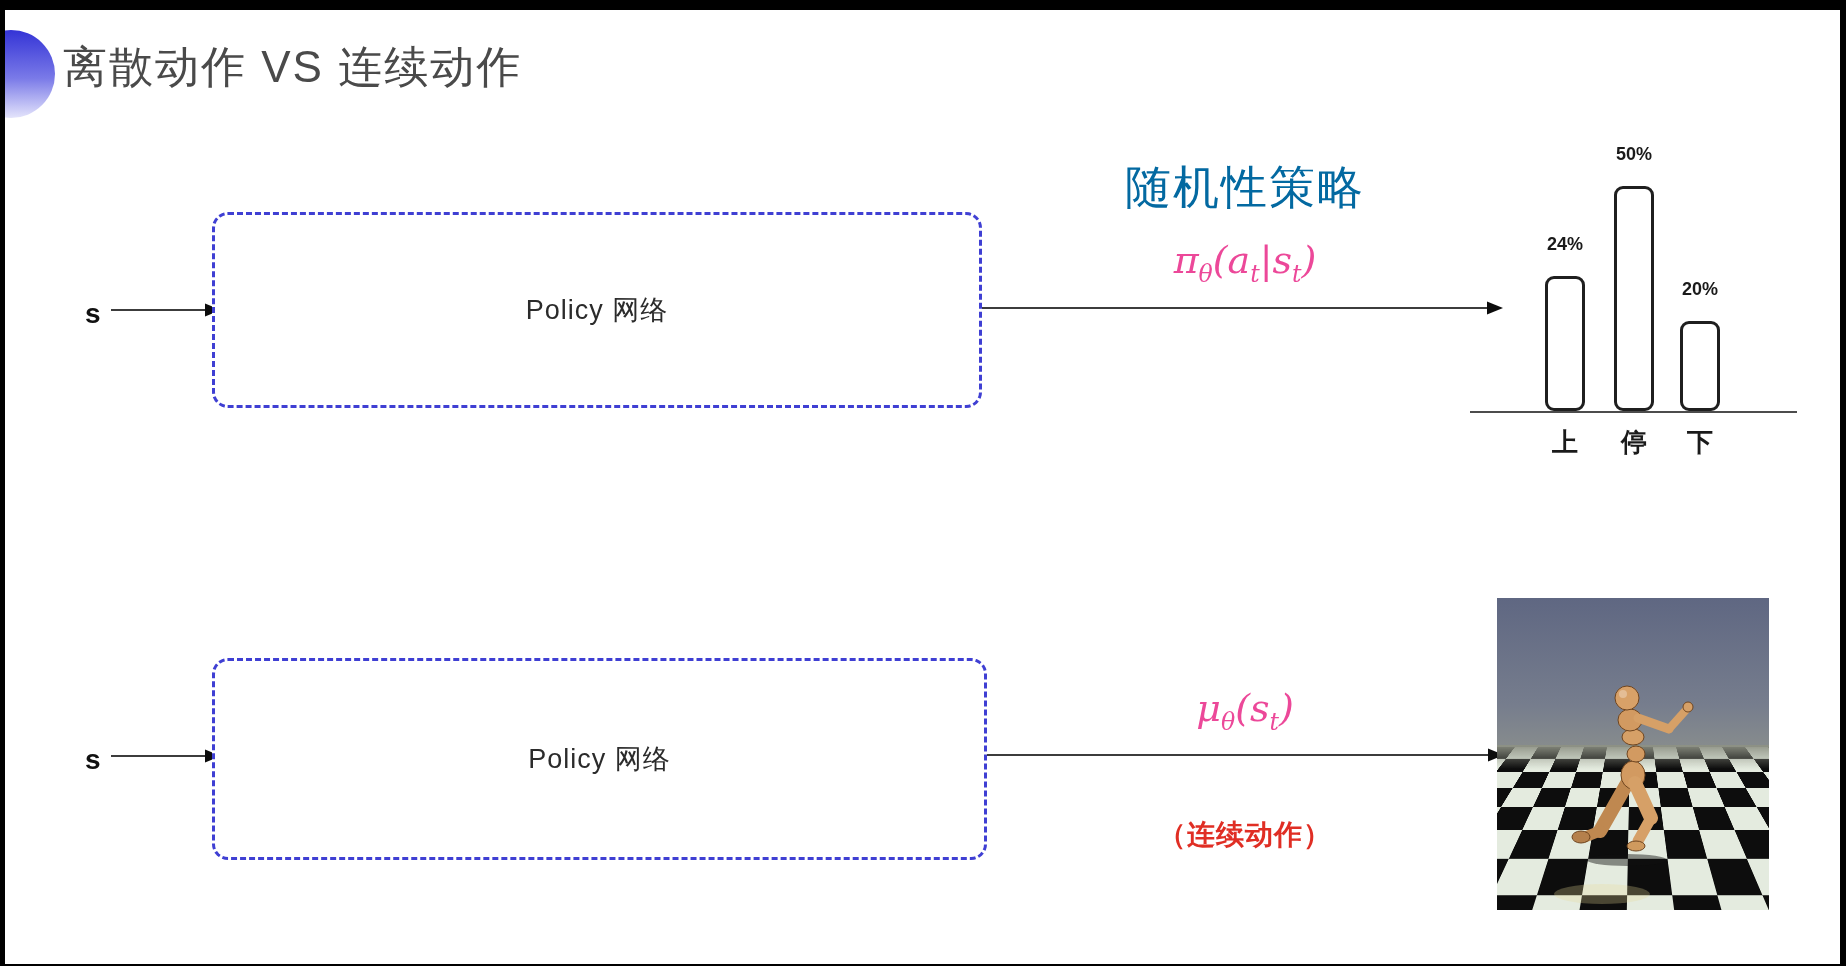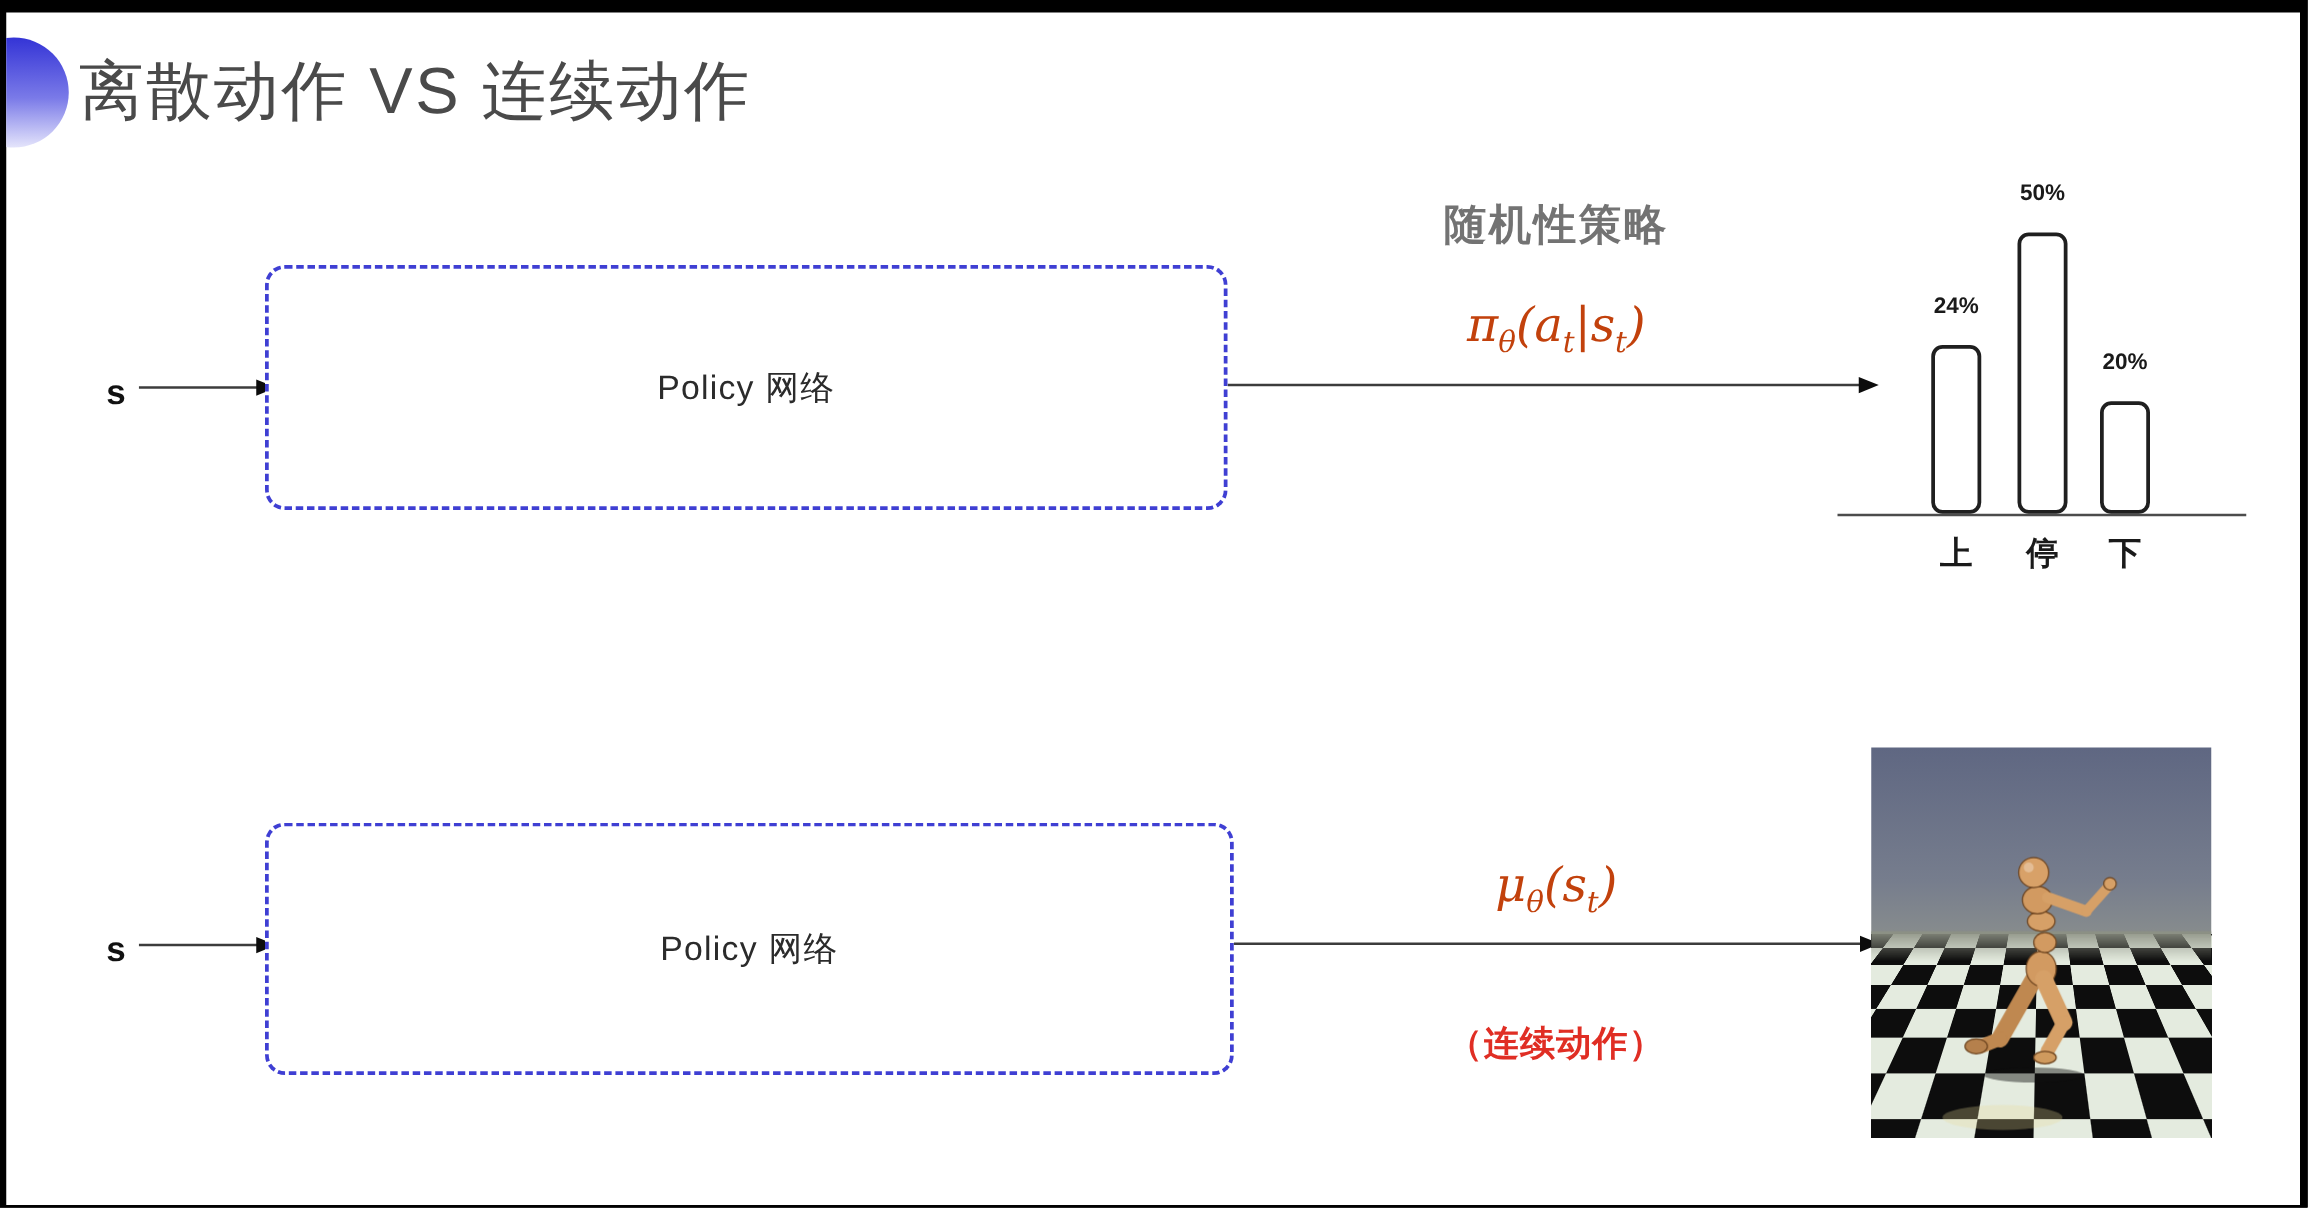--- a/index.html
+++ b/index.html
@@ -6,45 +6,45 @@
   html,body { width:1846px; height:966px; background:#000; overflow:hidden;
               font-family:"Liberation Sans","DejaVu Sans",sans-serif; }
   .frame { position:absolute; inset:0; background:#000; }
   .slide { position:absolute; left:5px; top:10px; right:6px; bottom:2px;
            background:#ffffff; overflow:hidden; }
 
   
   .bullet { position:absolute; left:-38px; top:20px; width:88px; height:88px;
             border-radius:50%;
             background:linear-gradient(180deg,#3434d6 0%,#7a7ae8 55%,#e4e4fb 100%); }
-  .title { position:absolute; left:58px; top:28px; font-size:52px; letter-spacing:2px;
+  .title { position:absolute; left:58px; top:28px; font-size:44px; letter-spacing:2px;
            color:#4a4a4a; font-weight:500; white-space:nowrap; }
 
   
   .s-label { position:absolute; font-size:28px; font-weight:600; color:#111; }
   .s1 { left:80px; top:288px; }
   .s2 { left:80px; top:734px; }
   .arrow { position:absolute; }
   .arrow1 { left:106px; top:292px; }
   .arrow2 { left:977px; top:290px; }
   .arrow3 { left:106px; top:738px; }
   .arrow4 { left:982px; top:737px; }
   .policy-box { position:absolute; border:3px dashed #3f3fd3; border-radius:16px;
                 display:flex; align-items:center; justify-content:center;
                 background:#fff; }
   .box1 { left:207px; top:202px; width:770px; height:196px; }
   .box2 { left:207px; top:648px; width:775px; height:202px; }
   .policy-box .box-label { font-size:27px; color:#2b2b2b; font-weight:500; letter-spacing:1px; }
 
   .annot { position:absolute; left:1040px; width:400px; text-align:center; white-space:nowrap; }
-  .policy-title { font-size:34px; font-weight:700; color:#737373; letter-spacing:2px; }
+  .policy-title { font-size:46px; font-weight:400; color:#0369a1; letter-spacing:2px; }
   .pt1 { top:147px; }
   .pt2 { top:618px; }
   .formula { font-family:"DejaVu Serif","Liberation Serif",serif; font-style:italic;
-             font-size:38px; color:#c2410c; }
+             font-size:38px; color:#ec4899; }
   .formula sub { font-size:0.62em; font-style:italic; }
   .f1 { top:228px; }
   .f2 { top:676px; }
   .action-type { font-size:28px; font-weight:700; color:#e02e24; letter-spacing:1px; }
   .at1 { top:356px; }
   .at2 { top:806px; }
 
   
   .chart { position:absolute; left:1442px; top:80px; width:380px; height:390px; }
   .axis-line { position:absolute; left:23px; top:321px; width:327px; height:2px; background:#4c4c4c; }

